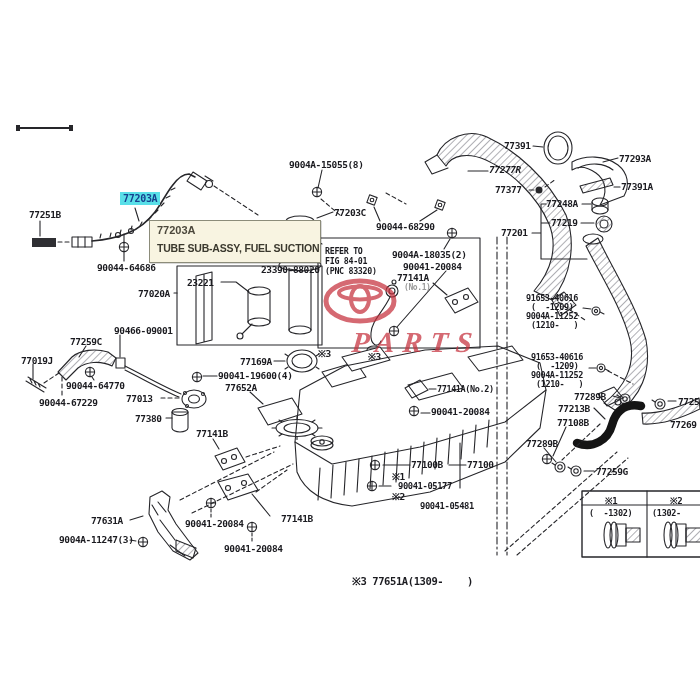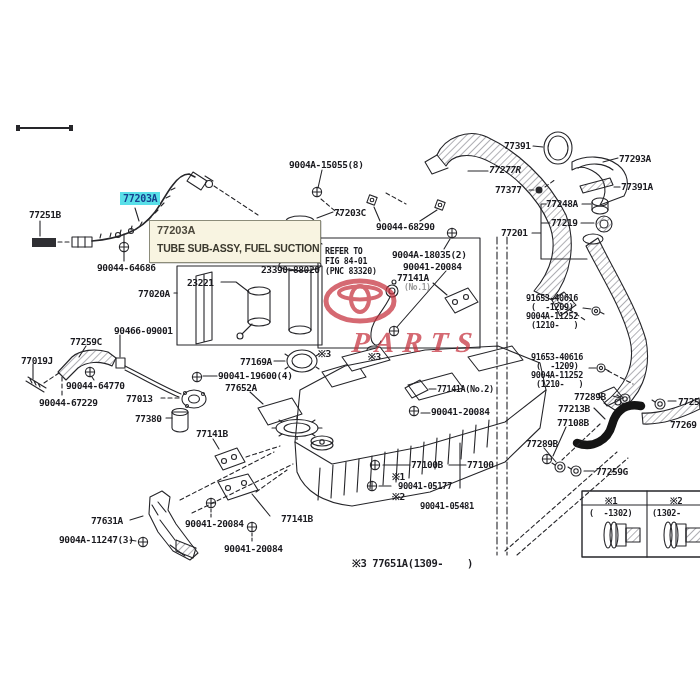--- a/index.html
+++ b/index.html
@@ -22,21 +22,21 @@
   
   #tip{position:absolute;left:149px;top:220px;width:170px;height:41px;z-index:40;
        background:#f8f4e1;border:1px solid #8c8c7a;box-shadow:1px 1px 0 rgba(0,0,0,.15);
        font-family:"Liberation Sans",sans-serif;}
   #tip .t1{font-size:11px;font-weight:bold;color:#4c483c;margin:3px 0 0 7px;}
   #tip .t2{font-size:10.5px;font-weight:bold;color:#3b392e;margin:6px 0 0 7px;letter-spacing:-0.2px;}
   
   #refer{position:absolute;left:325px;top:246px;z-index:30;font-size:8.3px;font-weight:bold;
          color:#1b1b20;line-height:10px;letter-spacing:-0.3px;}
   
-  #footnote{position:absolute;left:352px;top:556px;z-index:30;font-size:10.5px;
+  #footnote{position:absolute;left:352px;top:574px;z-index:30;font-size:10.5px;
             font-weight:bold;color:#1b1b20;letter-spacing:-0.4px;white-space:pre;}
   
   .tbl-txt{position:absolute;z-index:30;font-size:9px;font-weight:bold;color:#1b1b20;
            letter-spacing:-0.3px;white-space:pre;}
 </style>
 </head>
 <body>
 
 <svg id="art" width="700" height="700" viewBox="0 0 700 700">
   <defs>

